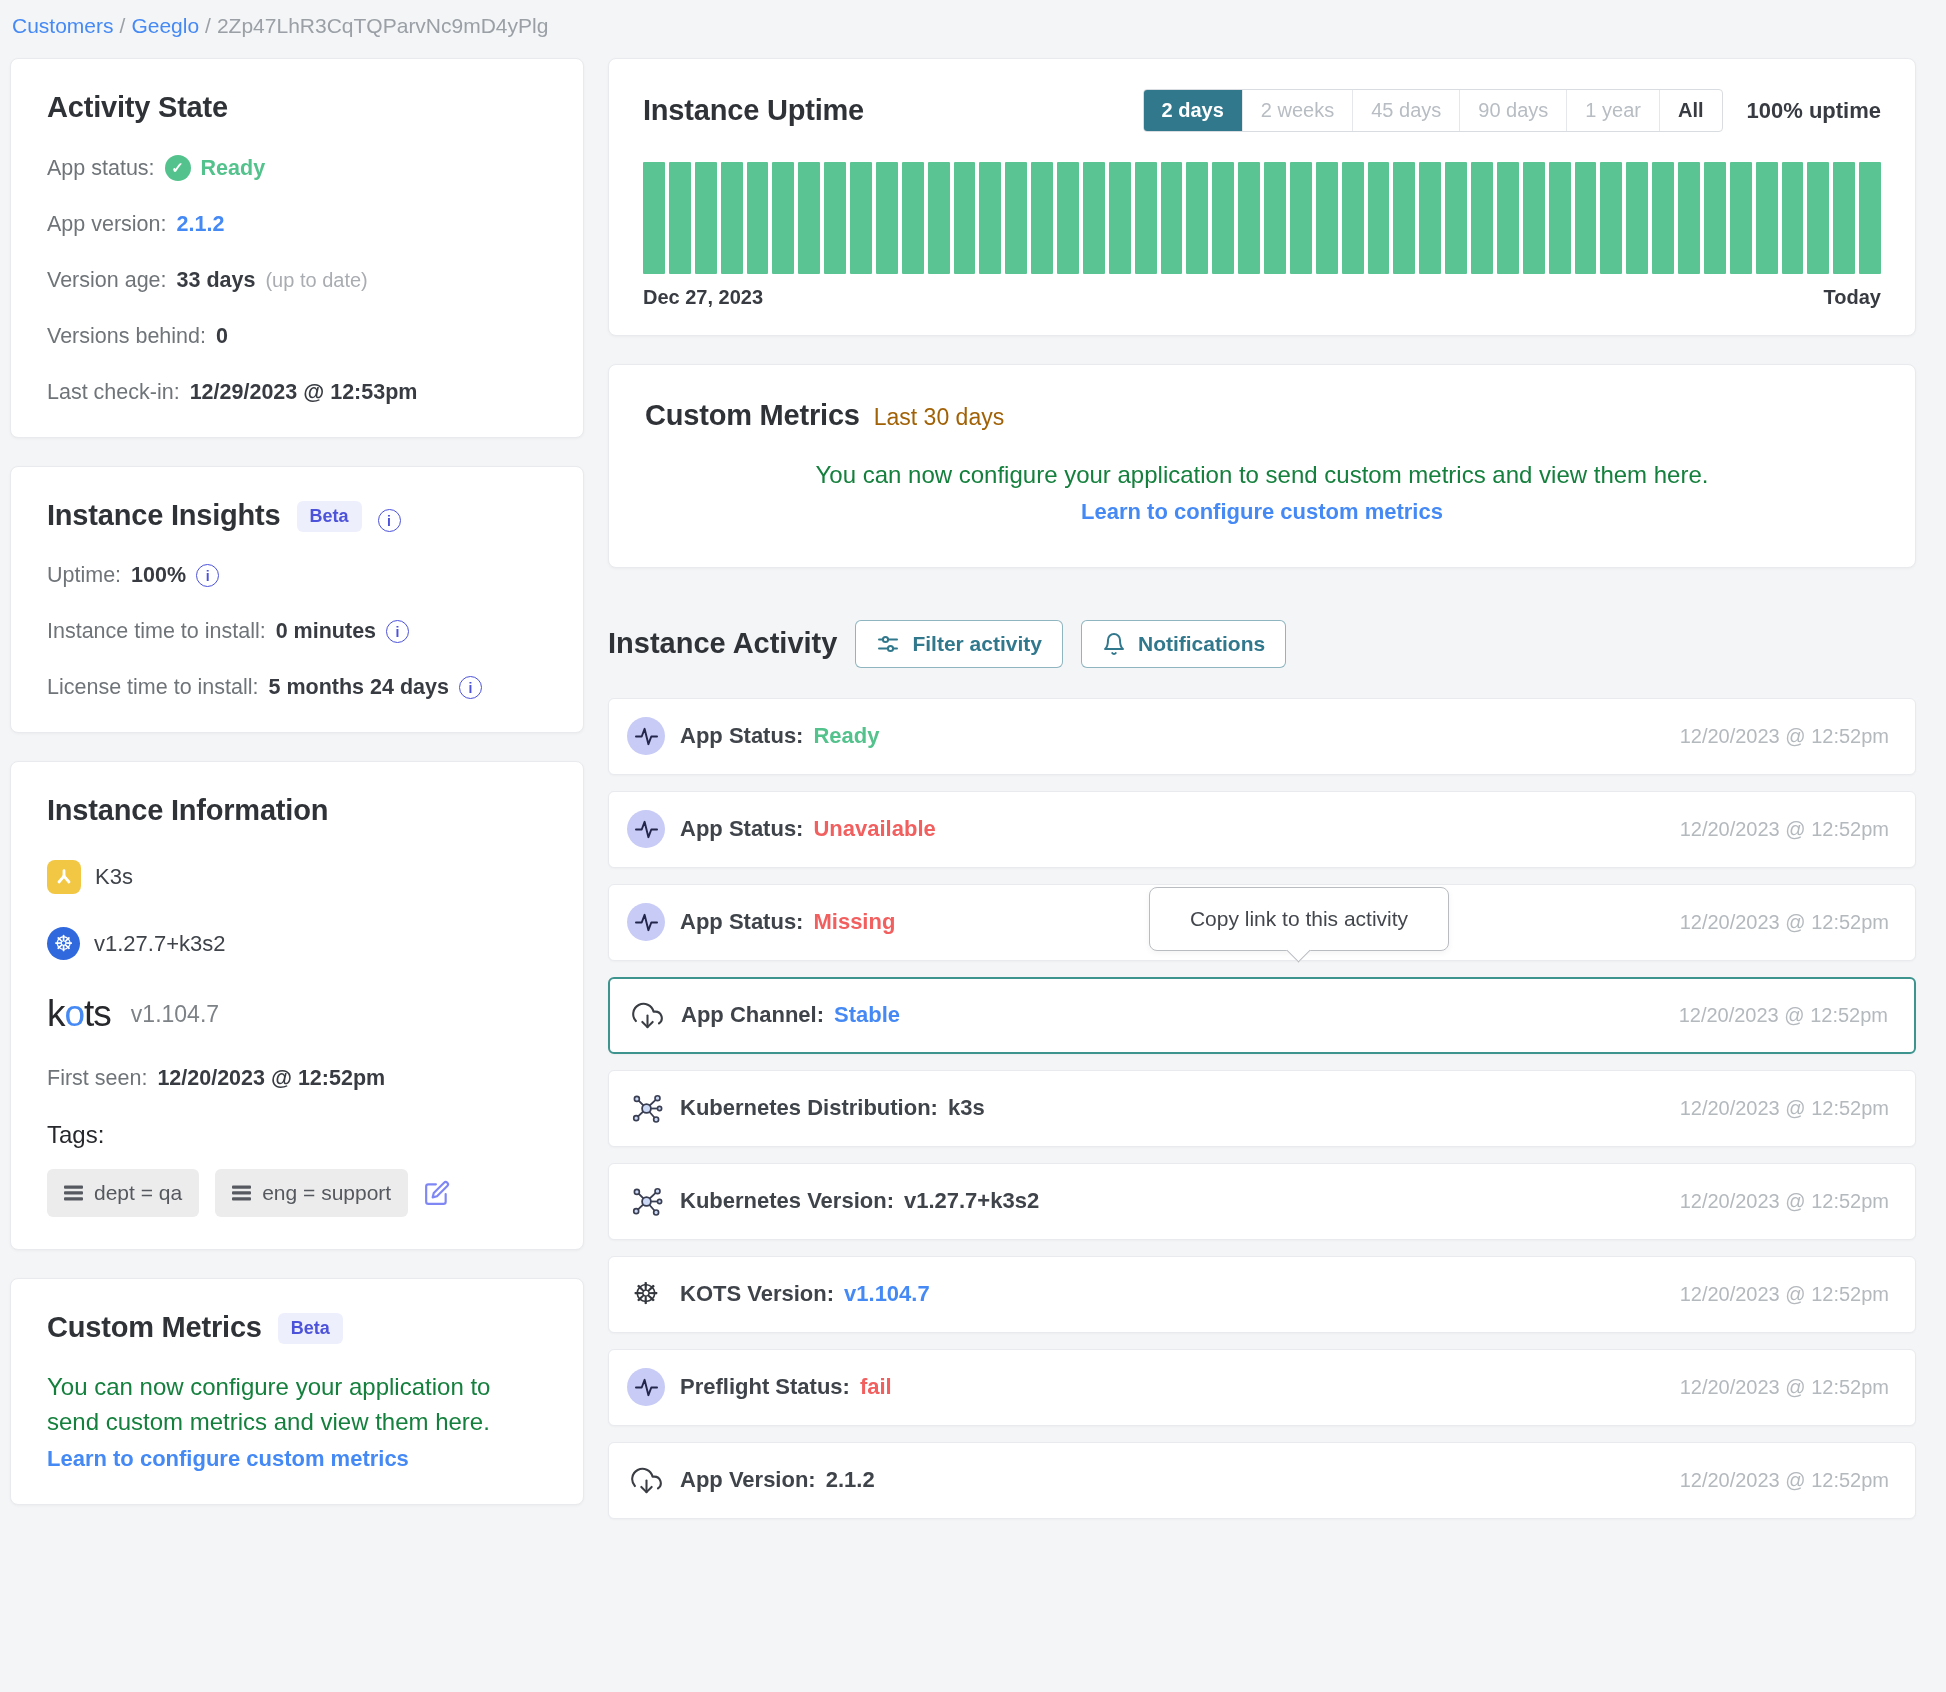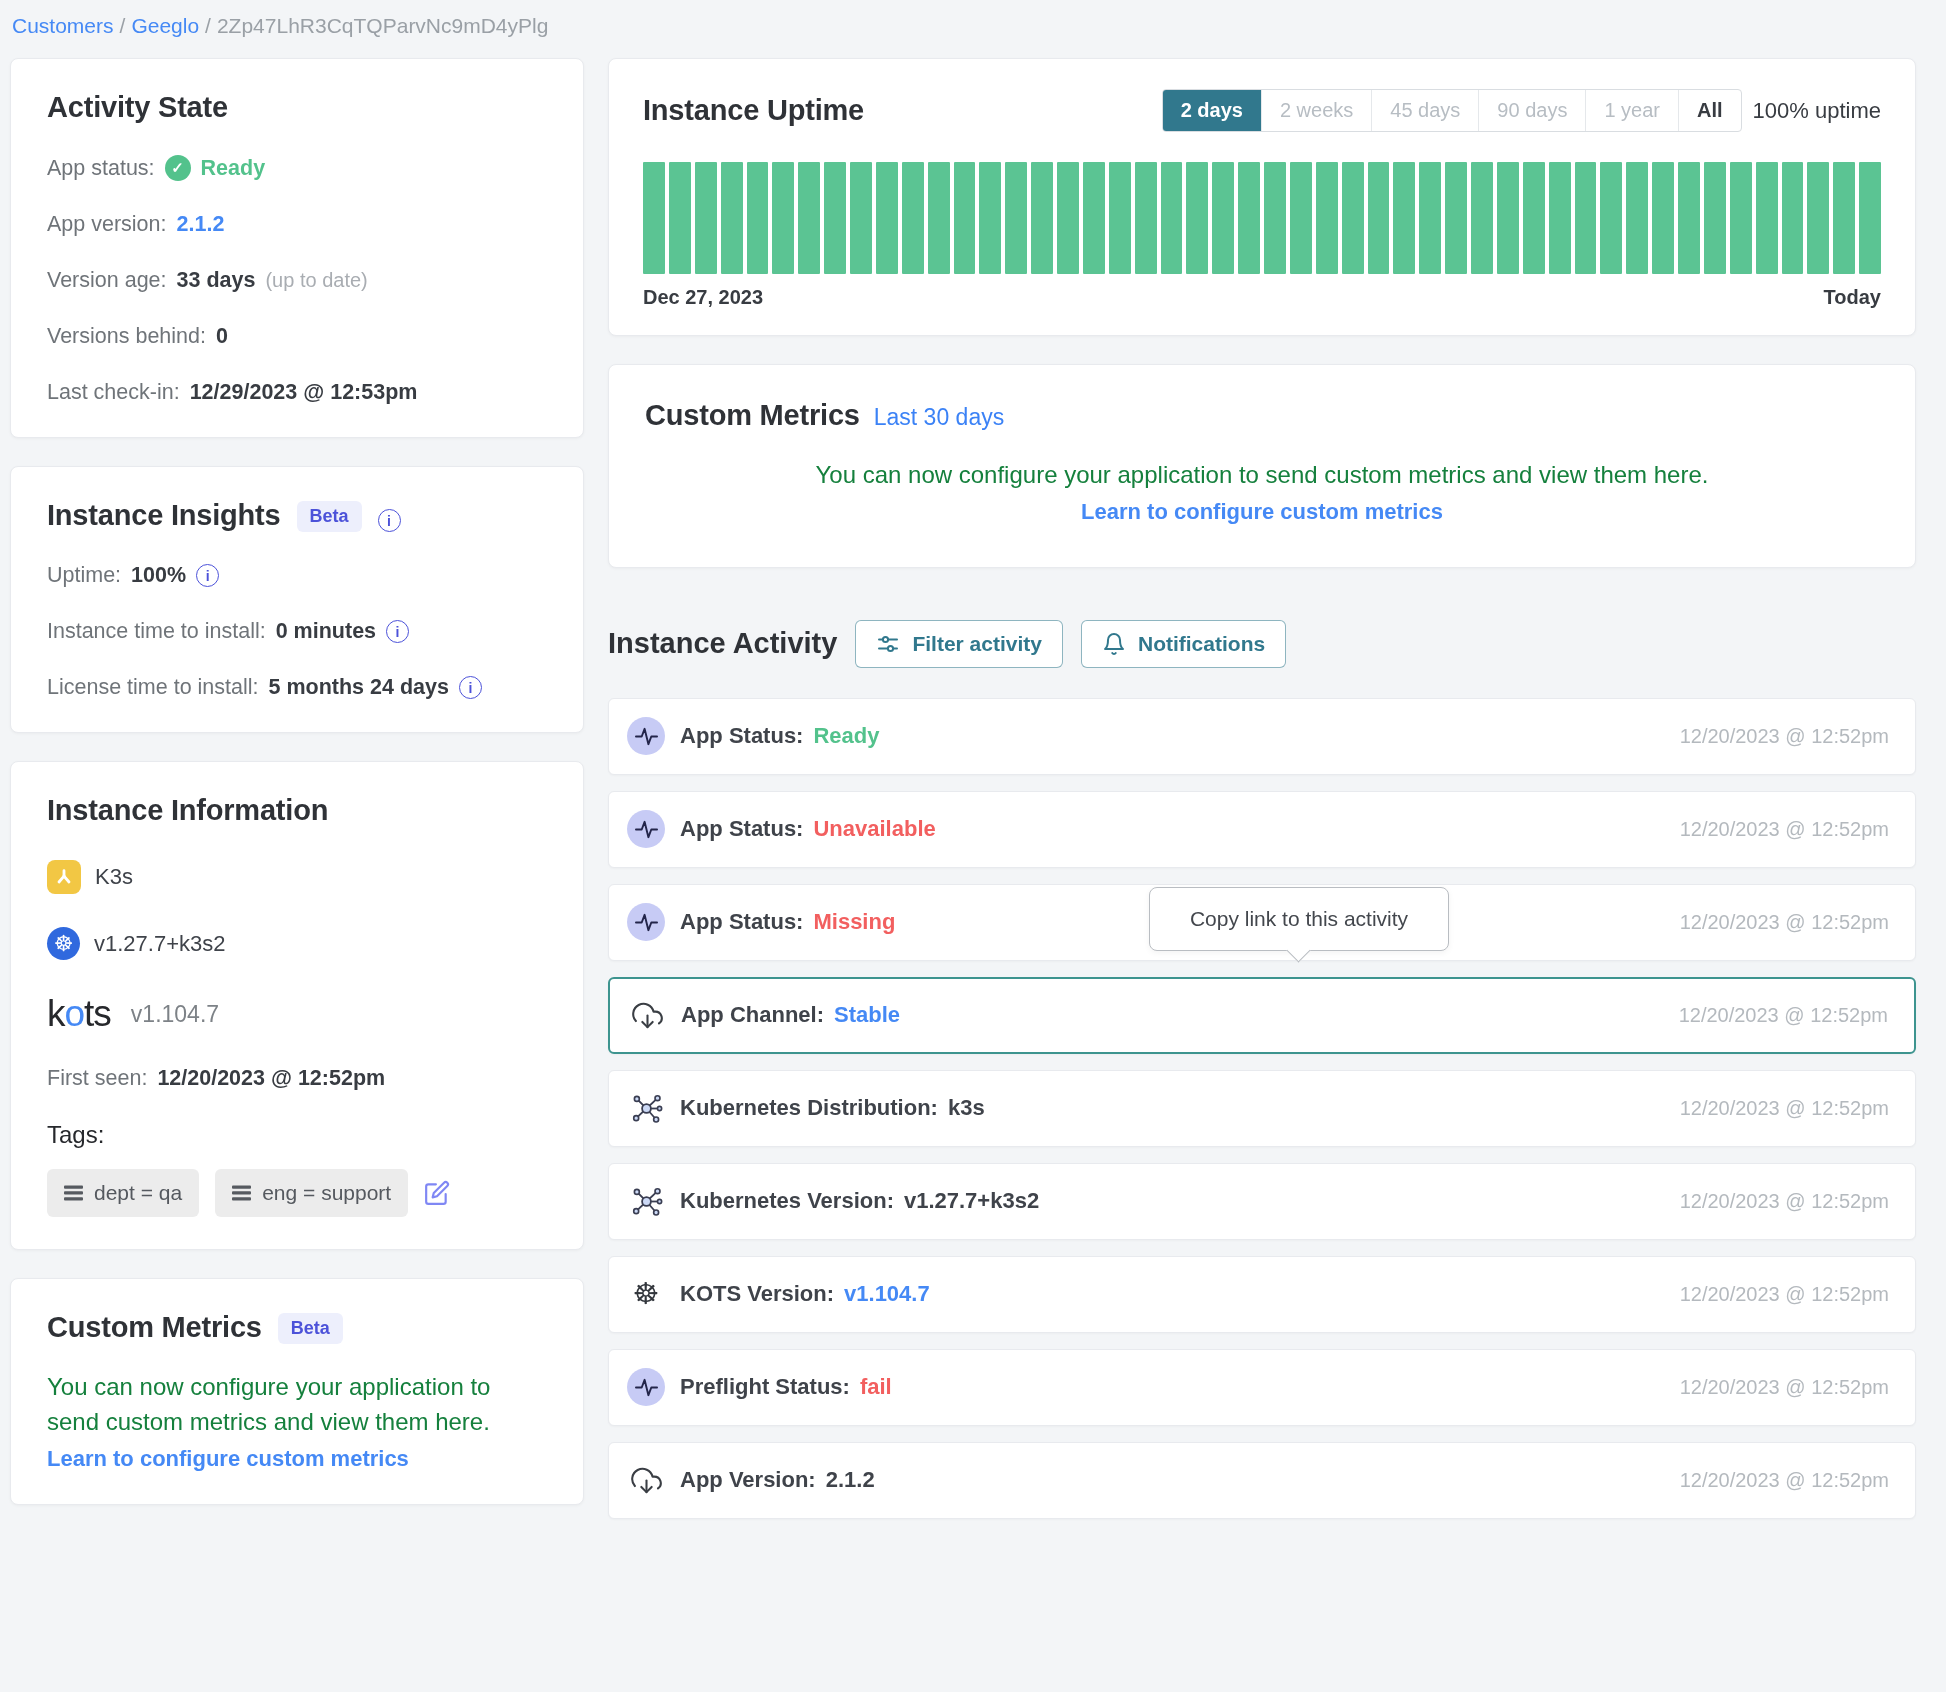--- a/index.html
+++ b/index.html
@@ -56,28 +56,28 @@
   .cm-link{display:inline-block;margin-top:6px;font-size:22px;font-weight:700;color:var(--blue);cursor:pointer}
   
   .uptime-card{padding:30px 34px 26px}
   .uptime-head{display:flex;align-items:center}
   .uptime-head h2{margin-right:auto}
   .tabs{display:flex;border:1px solid #d9dde1;border-radius:4px;overflow:hidden;background:#fff}
   .tab{padding:9px 18px;font-size:20px;color:#b7bdc3;border-left:1px solid #e5e8eb;cursor:pointer;white-space:nowrap}
   .tab:first-child{border-left:none}
   .tab.selected{background:var(--accent_teal);color:#fff;font-weight:700}
   .tab.emph{color:#383c42;font-weight:700}
-  .uptime-summary{margin-left:11px;font-size:22px;font-weight:400;color:#383c42;white-space:nowrap}
+  .uptime-summary{margin-left:24px;font-size:22px;font-weight:700;color:#383c42;white-space:nowrap}
   .bars{display:flex;gap:4px;height:112px;align-items:flex-end;margin-top:30px}
   .bar{flex:1;background:var(--bar_green);border-radius:1px}
   .bar-dates{display:flex;justify-content:space-between;margin-top:12px;font-size:20px;
              font-weight:700;color:#383c42}
   .cm-card{margin-top:28px;padding:34px 36px 42px}
   .cm-head{display:flex;align-items:baseline;gap:14px}
-  .cm-sub{color:#3b82f6;font-size:23px;font-weight:400}
+  .cm-sub{color:#a16207;font-size:23px;font-weight:400}
   .cm-center{text-align:center}
   .activity-head{margin-top:52px;display:flex;align-items:center;gap:18px}
   .activity-head h2{font-size:29px;margin:0;color:#2f3237;font-weight:700}
   .teal-btn{display:inline-flex;align-items:center;gap:12px;padding:11px 20px;border-radius:6px;
             border:1px solid rgba(49,120,141,.55);background:#fff;color:var(--accent_teal);
             font-size:21px;font-weight:600;font-family:inherit;cursor:pointer}
   .activity-list{position:relative;margin-top:30px;display:flex;flex-direction:column;gap:16px}
   .act-row{background:#fff;border:1px solid var(--card_border);border-radius:6px;height:77px;
            display:flex;align-items:center;padding:0 26px 0 18px;box-shadow:0 1px 2px rgba(0,0,0,.03);cursor:pointer}
   .act-row.highlight{border:2px solid var(--highlight_teal)}

